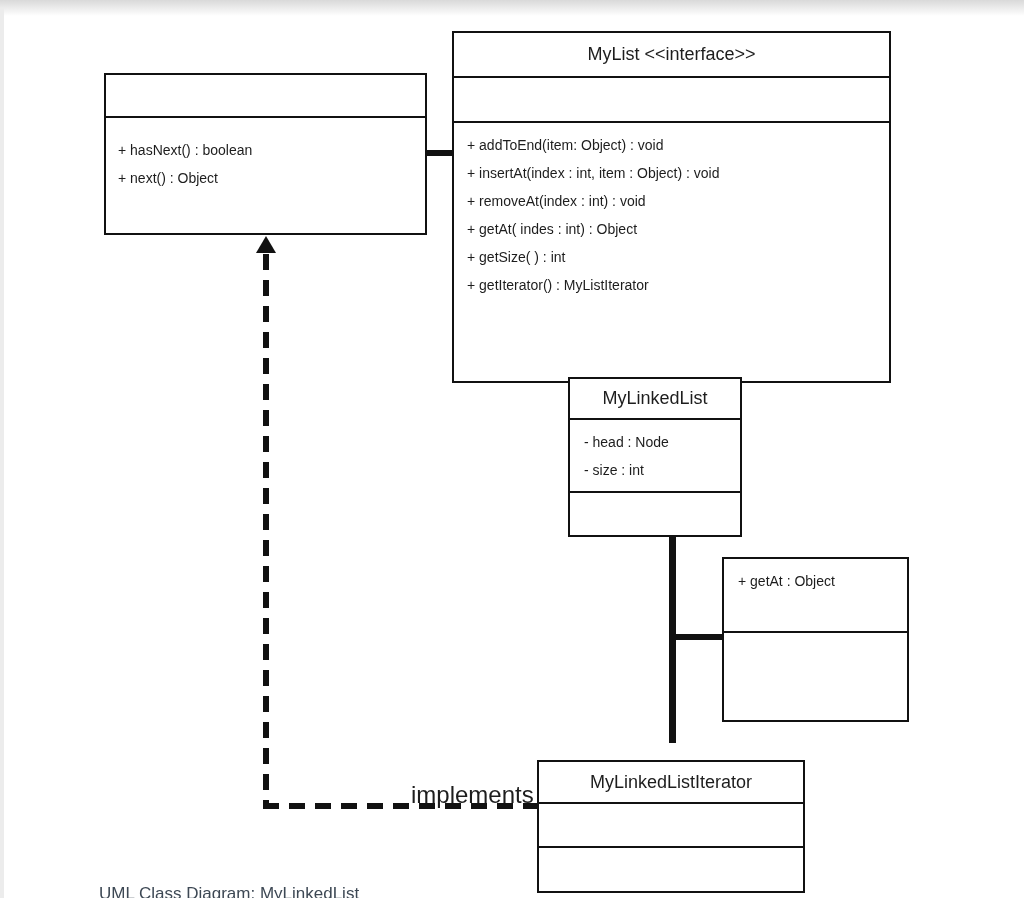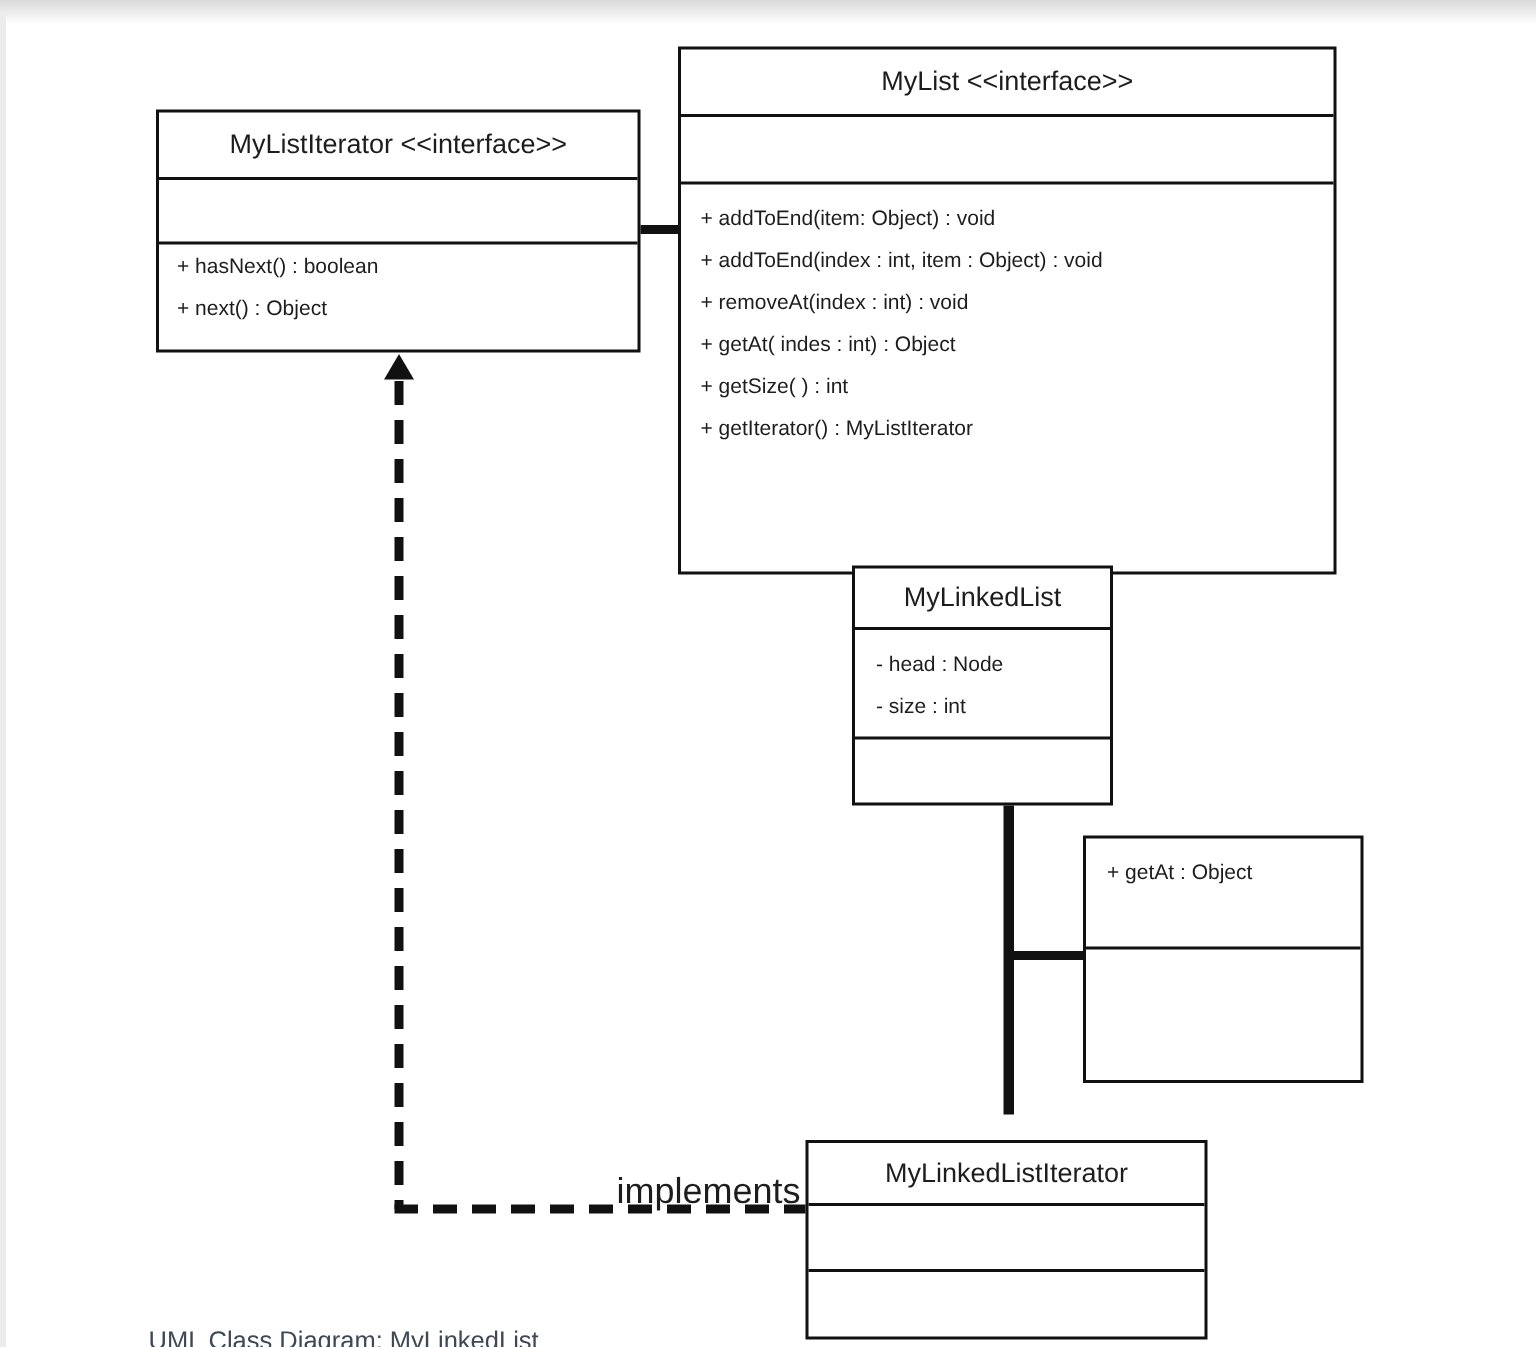--- a/index.html
+++ b/index.html
@@ -86,32 +86,31 @@
   <div class="hdash" style="left:263px; top:803px; width:275px;"></div>
 
   <div class="rel-label" style="left:548px; top:345px;">implements</div>
   <div class="rel-label" style="left:411px; top:781px;">implements</div>
 
   <div class="uml-class" style="left:452px; top:15px; width:439px; height:352px;margin-top:16px;">
     <div class="uml-title" style="height:45px;">MyList &lt;&lt;interface&gt;&gt;</div>
     <div class="uml-attrs" style="height:45px; padding:6px 0 0 13px;"></div>
     <div class="uml-methods" style="padding:8px 0 0 13px;">
         <div class="uml-line">+ addToEnd(item: Object) : void</div>
-        <div class="uml-line">+ addToEnd(index : int, item : Object) : void</div>
+        <div class="uml-line">+ insertAt(index : int, item : Object) : void</div>
         <div class="uml-line">+ removeAt(index : int) : void</div>
         <div class="uml-line">+ getAt( indes : int) : Object</div>
         <div class="uml-line">+ getSize( ) : int</div>
         <div class="uml-line">+ getIterator() : MyListIterator</div>
       </div>
   </div>
 
   <div class="uml-class" style="left:104px; top:73px; width:323px; height:162px;">
-    <div class="uml-title" style="height:45px;">MyListIterator &lt;&lt;interface&gt;&gt;</div>
     <div class="uml-attrs" style="height:43px; padding:6px 0 0 12px;"></div>
-    <div class="uml-methods" style="padding:0 0 0 12px;">
+    <div class="uml-methods" style="padding:18px 0 0 12px;">
         <div class="uml-line">+ hasNext() : boolean</div>
         <div class="uml-line">+ next() : Object</div>
       </div>
   </div>
 
   <div class="uml-class" style="left:568px; top:377px; width:174px; height:160px;">
     <div class="uml-title" style="height:41px;">MyLinkedList</div>
     <div class="uml-attrs" style="height:73px; padding:8px 14px 0 14px;">
         <div class="uml-line">- head : Node</div>
         <div class="uml-line">- size : int</div>

